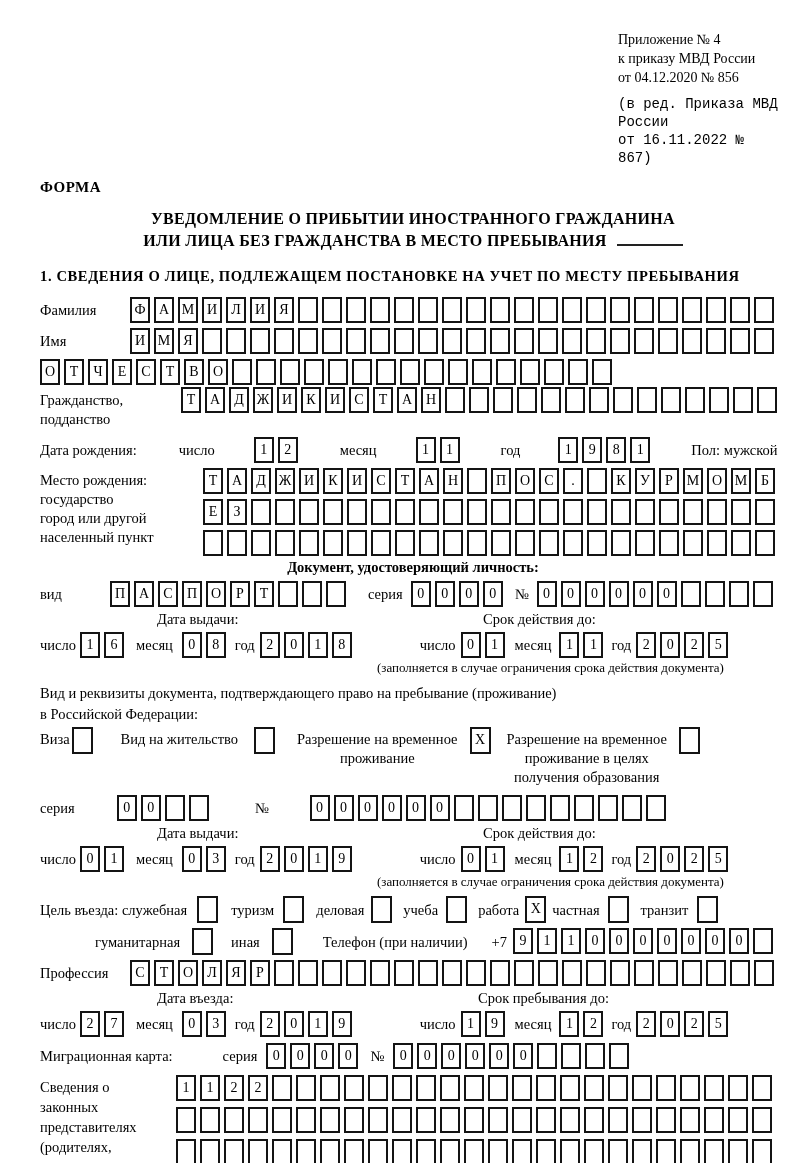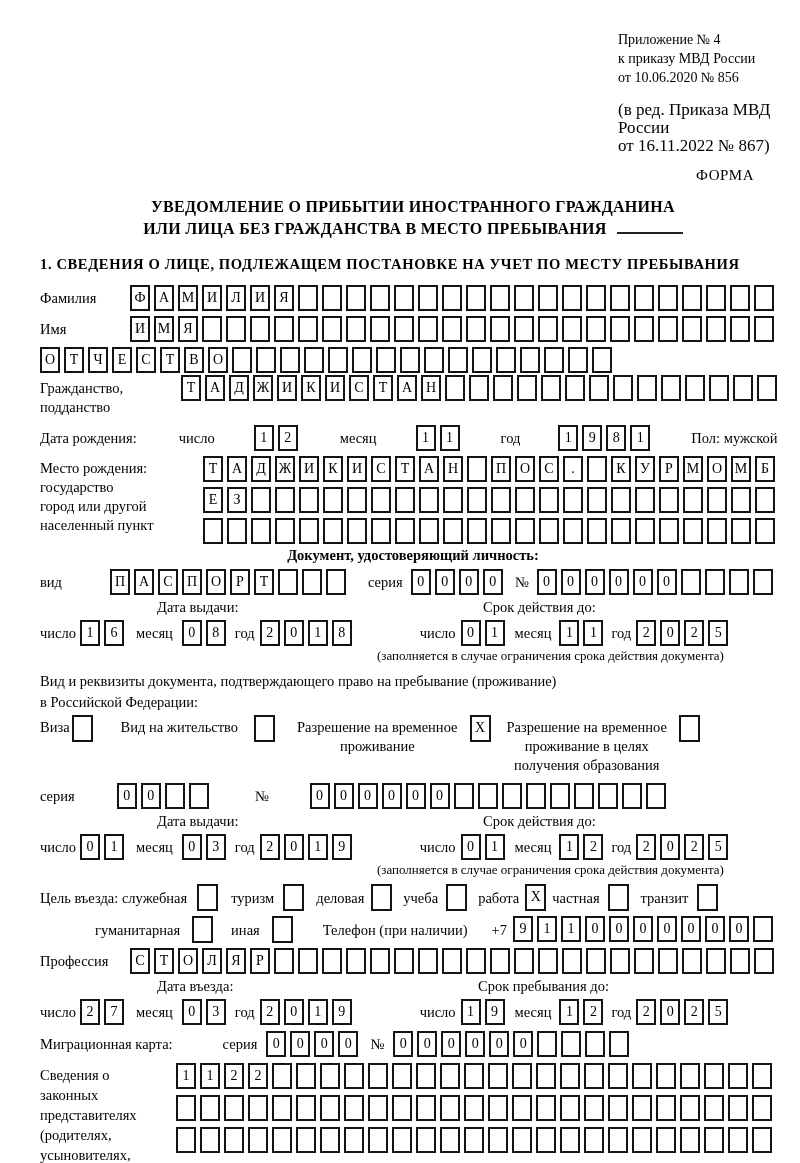--- a/index.html
+++ b/index.html
@@ -3,22 +3,22 @@
 <meta charset="utf-8">
 <style>
   html,body{margin:0;padding:0;background:#ffffff;}
   .page{
     width:796px;height:1163px;box-sizing:border-box;position:relative;
     background:#fff;color:#000;overflow:hidden;
     font-family:"Liberation Serif","DejaVu Serif",serif;
     padding:30px 10px 0 40px;
   }
   .hdr{margin-left:578px;font-size:14px;line-height:19px;}
-  .hdr-rev{margin-left:578px;margin-top:14px;font-size:17px;line-height:18px;}
-  .forma{margin-top:12px;text-align:right;padding-right:32px;font-weight:normal;font-size:15px;letter-spacing:.5px;}
+  .hdr-rev{margin-left:578px;margin-top:8px;font-size:14px;line-height:18px;font-family:Liberation Mono, monospace;}
+  .forma{margin-top:12px;padding-right:32px;font-weight:bold;font-size:15px;letter-spacing:.5px;}
   .title{margin-top:12px;text-align:center;font-weight:bold;font-size:16px;line-height:22px;letter-spacing:.3px;}
   .blank-line{display:inline-block;width:66px;border-bottom:2px solid #222;height:13px;margin-left:10px;}
   .sect{margin-top:16px;font-weight:bold;font-size:14.6px;letter-spacing:.6px;}
   .row{display:flex;align-items:flex-start;}
   .lbl{font-size:14.5px;line-height:19px;flex:none;}
   .cells{display:flex;gap:4px;flex:none;}
   .cell{
     flex:none;width:20px;height:26px;box-sizing:border-box;border:2px solid #141414;
     font-size:14px;line-height:22px;text-align:center;background:#fff;
   }
@@ -35,21 +35,21 @@
   .b{font-weight:bold;}
 </style>
 </head>
 <body>
 
 <div class="page">
 
   <div class="hdr">
     <div>Приложение № 4</div>
     <div>к приказу МВД России</div>
-    <div>от 10.06.2020 № 856</div>
+    <div>от 04.12.2020 № 856</div>
   </div>
   <div class="hdr-rev">
     <div>(в ред. Приказа МВД России</div>
     <div>от 16.11.2022 № 867)</div>
   </div>
 
   <div class="forma">ФОРМА</div>
 
   <div class="title">
     <div>УВЕДОМЛЕНИЕ О ПРИБЫТИИ ИНОСТРАННОГО ГРАЖДАНИНА</div>

